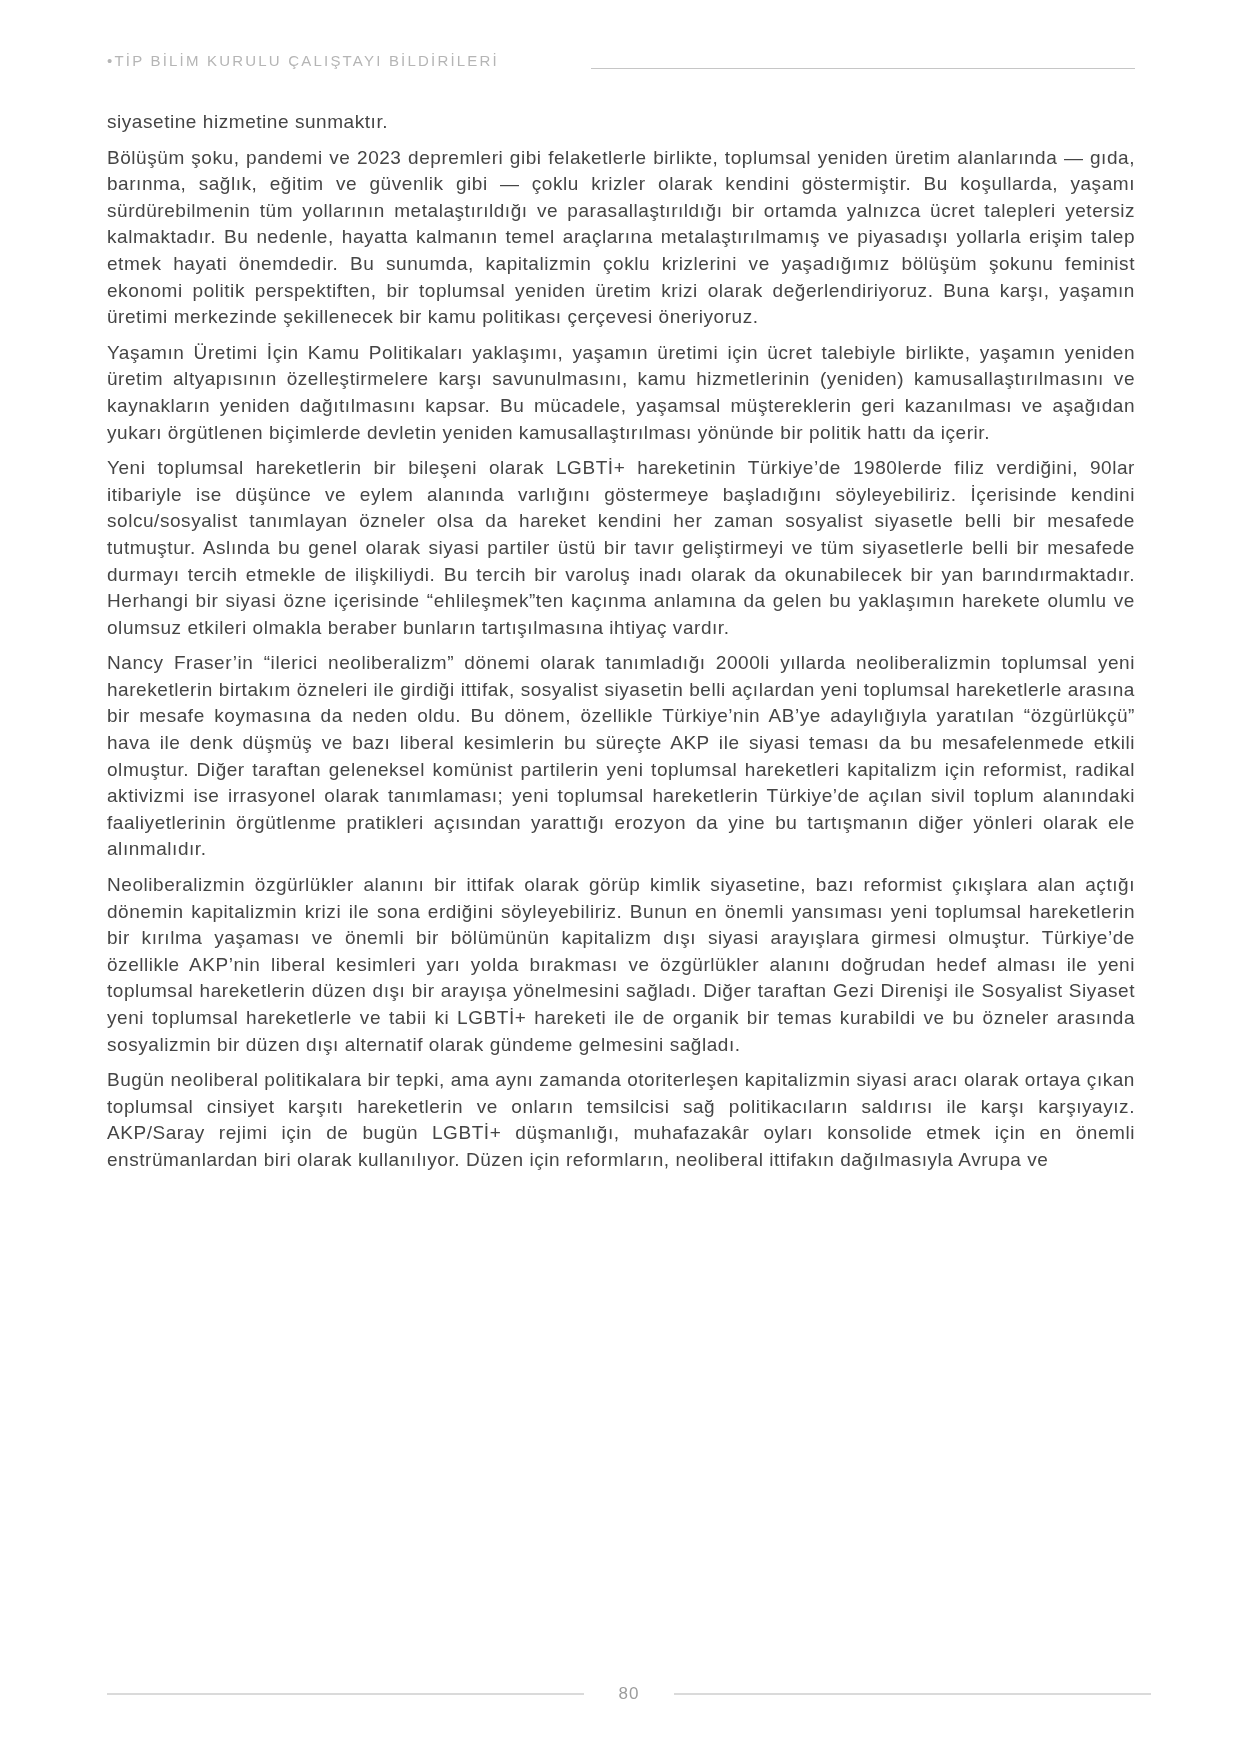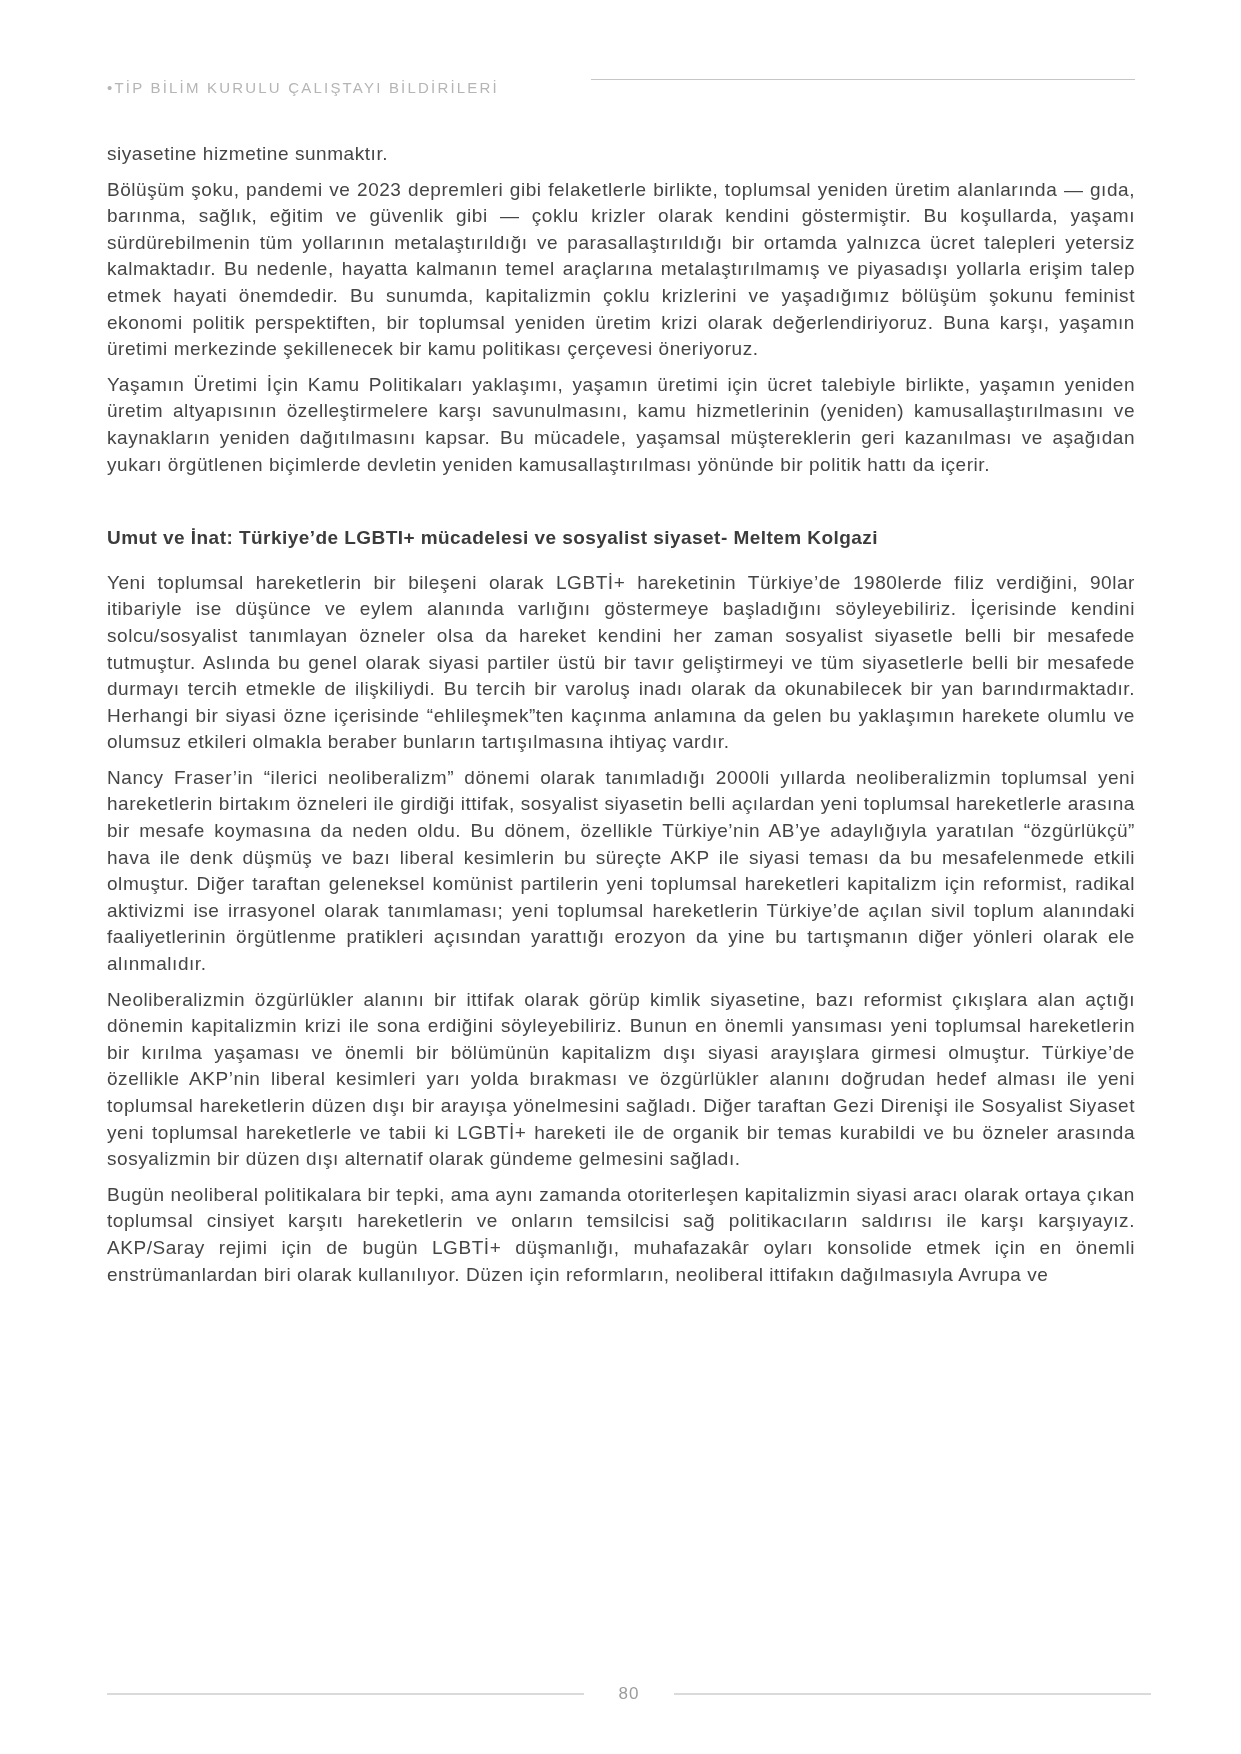--- a/index.html
+++ b/index.html
@@ -14,23 +14,22 @@
   }
   .page {
     position: absolute;
     inset: 0;
     background: #ffffff;
     padding: 47px 106px 0 107px;
   }
   
   .page-header {
     display: flex;
-    align-items: flex-start;
+    align-items: flex-end;
     height: 22px;
-    margin-top: 32px;
   }
   .header-title {
     color: #b5b5b5;
     font-size: 15px;
     font-weight: 400;
     letter-spacing: 2.2px;
     white-space: nowrap;
   }
   .header-rule {
     flex: 1;
@@ -87,21 +86,20 @@
   <header class="page-header">
     <span class="header-title">•TİP BİLİM KURULU ÇALIŞTAYI BİLDİRİLERİ</span>
     <span class="header-rule"></span>
   </header>
 
   <main class="page-body">
     <p class="para">siyasetine hizmetine sunmaktır.</p>
     <p class="para">Bölüşüm şoku, pandemi ve 2023 depremleri gibi felaketlerle birlikte, toplumsal yeniden üretim alanlarında — gıda, barınma, sağlık, eğitim ve güvenlik gibi — çoklu krizler olarak kendini göstermiştir. Bu koşullarda, yaşamı sürdürebilmenin tüm yollarının metalaştırıldığı ve parasallaştırıldığı bir ortamda yalnızca ücret talepleri yetersiz kalmaktadır. Bu nedenle, hayatta kalmanın temel araçlarına metalaştırılmamış ve piyasadışı yollarla erişim talep etmek hayati önemdedir. Bu sunumda, kapitalizmin çoklu krizlerini ve yaşadığımız bölüşüm şokunu feminist ekonomi politik perspektiften, bir toplumsal yeniden üretim krizi olarak değerlendiriyoruz. Buna karşı, yaşamın üretimi merkezinde şekillenecek bir kamu politikası çerçevesi öneriyoruz.</p>
     <p class="para">Yaşamın Üretimi İçin Kamu Politikaları yaklaşımı, yaşamın üretimi için ücret talebiyle birlikte, yaşamın yeniden üretim altyapısının özelleştirmelere karşı savunulmasını, kamu hizmetlerinin (yeniden) kamusallaştırılmasını ve kaynakların yeniden dağıtılmasını kapsar. Bu mücadele, yaşamsal müştereklerin geri kazanılması ve aşağıdan yukarı örgütlenen biçimlerde devletin yeniden kamusallaştırılması yönünde bir politik hattı da içerir.</p>
 
-    <h2 class="section-heading">Umut ve İnat: Türkiye’de LGBTI+ mücadelesi ve sosyalist siyaset- Meltem Kolgazi</h2>
 
     <p class="para">Yeni toplumsal hareketlerin bir bileşeni olarak LGBTİ+ hareketinin Türkiye’de 1980lerde filiz verdiğini, 90lar itibariyle ise düşünce ve eylem alanında varlığını göstermeye başladığını söyleyebiliriz. İçerisinde kendini solcu/sosyalist tanımlayan özneler olsa da hareket kendini her zaman sosyalist siyasetle belli bir mesafede tutmuştur. Aslında bu genel olarak siyasi partiler üstü bir tavır geliştirmeyi ve tüm siyasetlerle belli bir mesafede durmayı tercih etmekle de ilişkiliydi. Bu tercih bir varoluş inadı olarak da okunabilecek bir yan barındırmaktadır. Herhangi bir siyasi özne içerisinde “ehlileşmek”ten kaçınma anlamına da gelen bu yaklaşımın harekete olumlu ve olumsuz etkileri olmakla beraber bunların tartışılmasına ihtiyaç vardır.</p>
     <p class="para">Nancy Fraser’in “ilerici neoliberalizm” dönemi olarak tanımladığı 2000li yıllarda neoliberalizmin toplumsal yeni hareketlerin birtakım özneleri ile girdiği ittifak, sosyalist siyasetin belli açılardan yeni toplumsal hareketlerle arasına bir mesafe koymasına da neden oldu. Bu dönem, özellikle Türkiye’nin AB’ye adaylığıyla yaratılan “özgürlükçü” hava ile denk düşmüş ve bazı liberal kesimlerin bu süreçte AKP ile siyasi teması da bu mesafelenmede etkili olmuştur. Diğer taraftan geleneksel komünist partilerin yeni toplumsal hareketleri kapitalizm için reformist, radikal aktivizmi ise irrasyonel olarak tanımlaması; yeni toplumsal hareketlerin Türkiye’de açılan sivil toplum alanındaki faaliyetlerinin örgütlenme pratikleri açısından yarattığı erozyon da yine bu tartışmanın diğer yönleri olarak ele alınmalıdır.</p>
     <p class="para">Neoliberalizmin özgürlükler alanını bir ittifak olarak görüp kimlik siyasetine, bazı reformist çıkışlara alan açtığı dönemin kapitalizmin krizi ile sona erdiğini söyleyebiliriz. Bunun en önemli yansıması yeni toplumsal hareketlerin bir kırılma yaşaması ve önemli bir bölümünün kapitalizm dışı siyasi arayışlara girmesi olmuştur. Türkiye’de özellikle AKP’nin liberal kesimleri yarı yolda bırakması ve özgürlükler alanını doğrudan hedef alması ile yeni toplumsal hareketlerin düzen dışı bir arayışa yönelmesini sağladı. Diğer taraftan Gezi Direnişi ile Sosyalist Siyaset yeni toplumsal hareketlerle ve tabii ki LGBTİ+ hareketi ile de organik bir temas kurabildi ve bu özneler arasında sosyalizmin bir düzen dışı alternatif olarak gündeme gelmesini sağladı.</p>
     <p class="para">Bugün neoliberal politikalara bir tepki, ama aynı zamanda otoriterleşen kapitalizmin siyasi aracı olarak ortaya çıkan toplumsal cinsiyet karşıtı hareketlerin ve onların temsilcisi sağ politikacıların saldırısı ile karşı karşıyayız. AKP/Saray rejimi için de bugün LGBTİ+ düşmanlığı, muhafazakâr oyları konsolide etmek için en önemli enstrümanlardan biri olarak kullanılıyor. Düzen için reformların, neoliberal ittifakın dağılmasıyla Avrupa ve</p>
   </main>
 
   <footer class="page-footer">
     <span class="footer-rule"></span>
     <span class="page-number">80</span>

